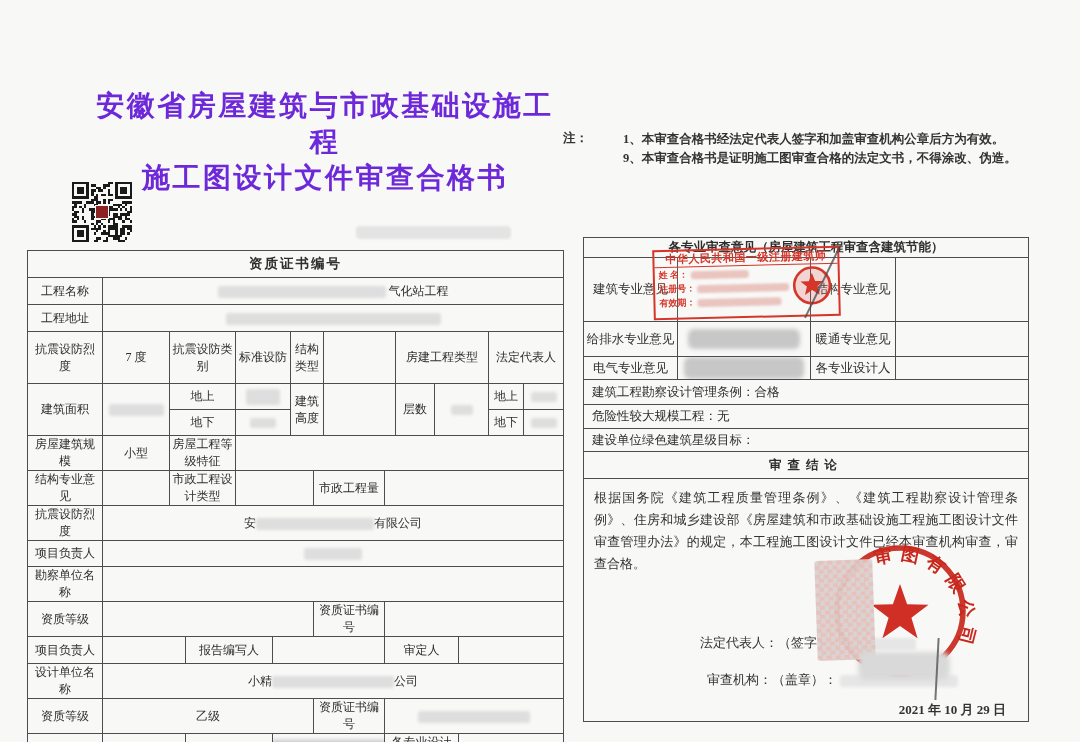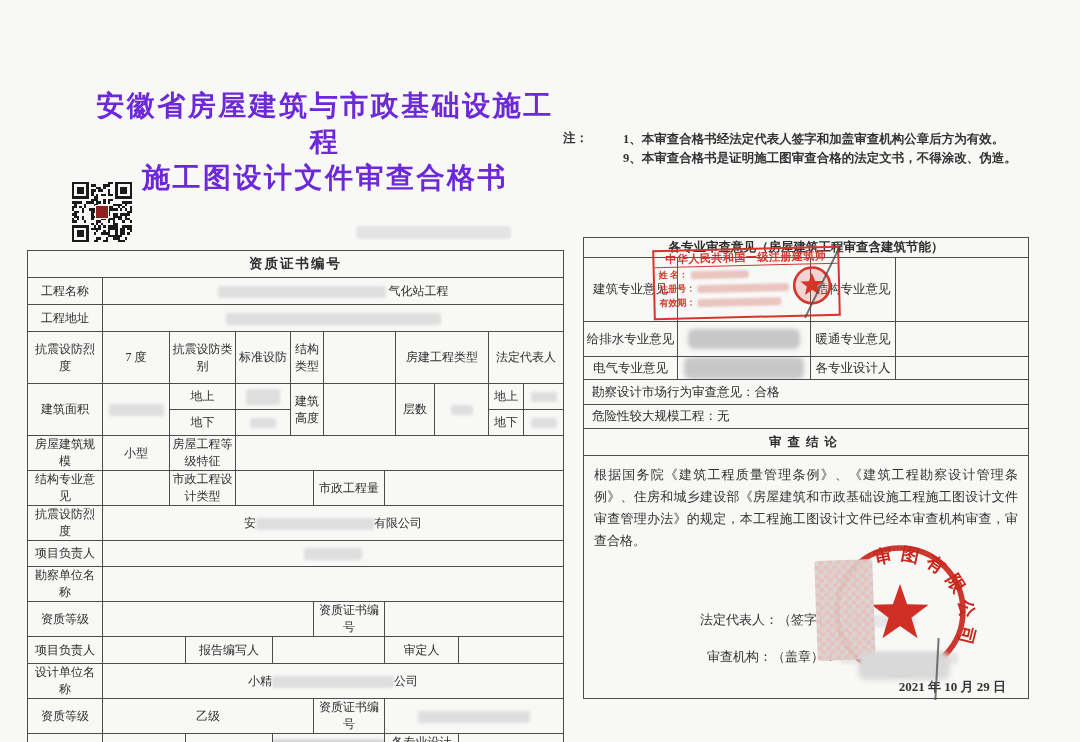--- a/index.html
+++ b/index.html
@@ -443,24 +443,27 @@
     <td>暖通专业意见</td>
     <td></td>
   </tr>
   <tr style="height:22px">
     <td>电气专业意见</td>
     <td><span class="sigblob" style="width:120px;height:22px"></span></td>
     <td>各专业设计人</td>
     <td></td>
   </tr>
   <tr style="height:25px">
-    <td colspan="4" class="left-cell">勘察设计市场行为审查意见：合格</td>
+    <td colspan="4" class="left-cell">建筑工程勘察设计管理条例：合格</td>
   </tr>
   <tr style="height:24px">
     <td colspan="4" class="left-cell">危险性较大规模工程：无</td>
+  </tr>
+  <tr style="height:23px">
+    <td colspan="4" class="left-cell">建设单位绿色建筑星级目标：</td>
   </tr>
   <tr style="height:27px">
     <td colspan="4" class="concl-head">审查结论</td>
   </tr>
   <tr style="height:243px">
     <td colspan="4" class="concl-cell">
       <p class="concl-text">根据国务院《建筑工程质量管理条例》、《建筑工程勘察设计管理条例》、住房和城乡建设部《房屋建筑和市政基础设施工程施工图设计文件审查管理办法》的规定，本工程施工图设计文件已经本审查机构审查，审查合格。</p>
       <div class="abs-line" style="left:116px;top:155px">
         <span>法定代表人：（签字）：</span>
         <span class="redact light" style="width:70px"></span>

